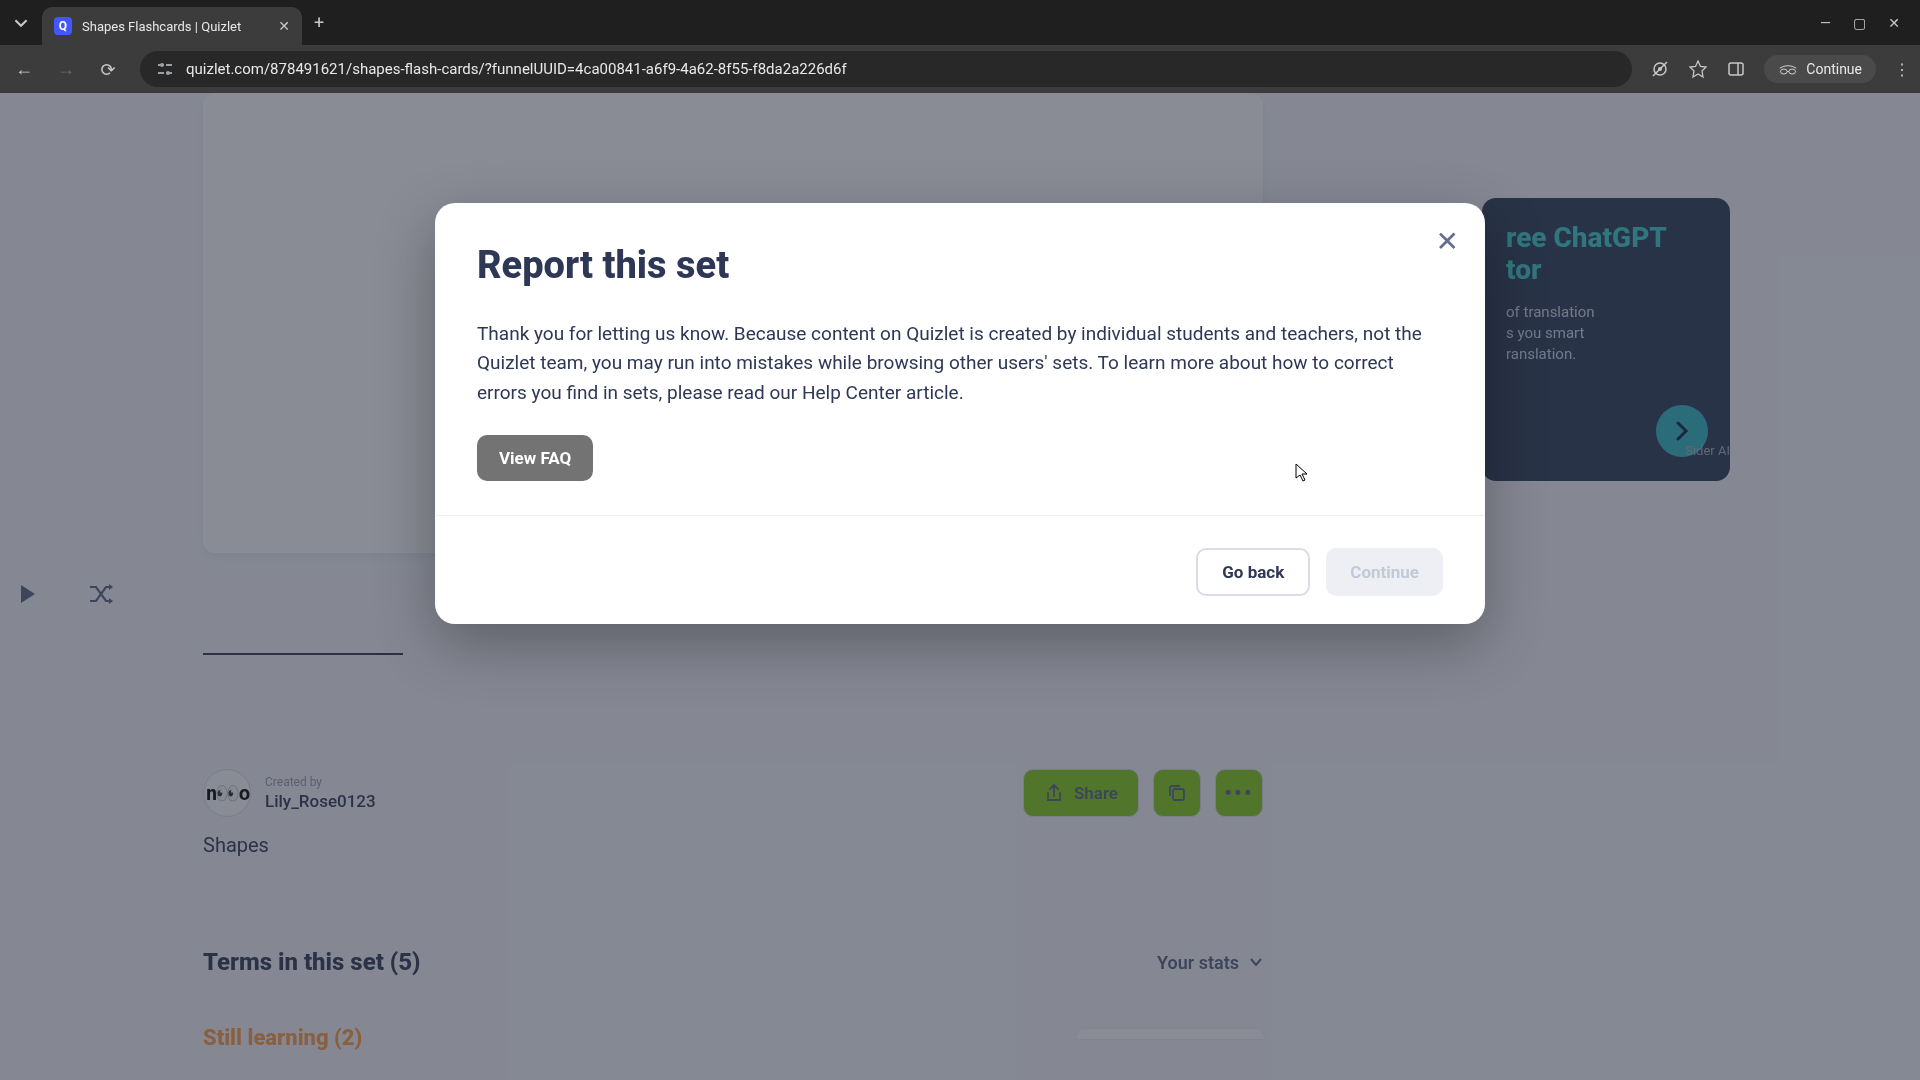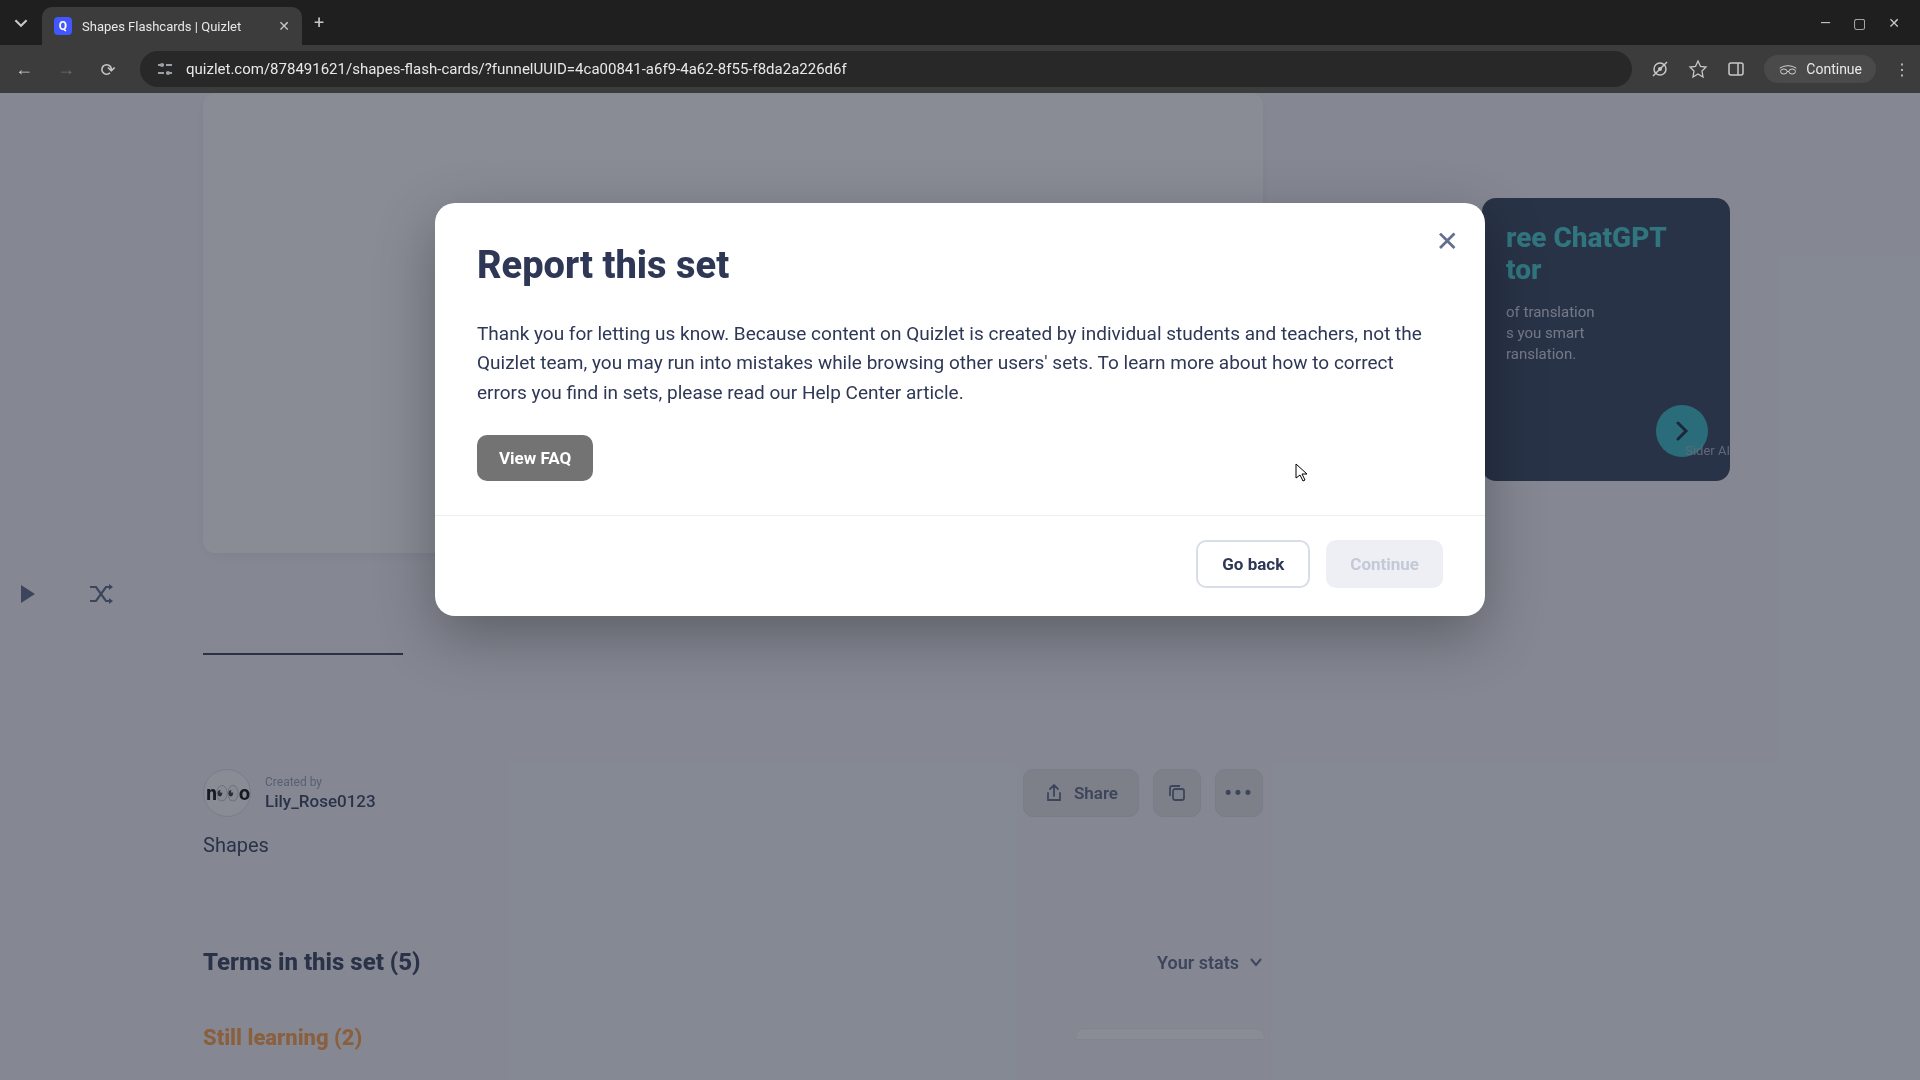--- a/index.html
+++ b/index.html
@@ -45,42 +45,42 @@
 .promo-credit { position: absolute; right: 190px; top: 350px; font-size: 13px; color: #a6adbf; }
 
 
 .author-row { position: absolute; left: 203px; top: 676px; width: 1060px; display: flex; align-items: center; }
 .avatar { width: 48px; height: 48px; border-radius: 50%; background: #fff; border: 1px solid #d9dde8; display: flex; align-items: center; justify-content: center; font-size: 20px; overflow: hidden; }
 .avatar-inner { font-family: monospace; font-weight: bold; letter-spacing: -2px; }
 .author-meta { margin-left: 14px; }
 .created-by { font-size: 12px; color: #939bb4; }
 .author-name { font-size: 17px; color: #2e3856; font-weight: 500; margin-top: 2px; }
 .actions { margin-left: auto; display: flex; gap: 14px; }
-.action-btn { height: 48px; border: 1px solid #d9dde8; border-radius: 10px; background: #e5e5e5; display: flex; align-items: center; justify-content: center; color: #586380; font-size: 17px; font-weight: 600; }
+.action-btn { height: 48px; border: 1px solid #d9dde8; border-radius: 10px; background: #84cc16; display: flex; align-items: center; justify-content: center; color: #586380; font-size: 17px; font-weight: 600; }
 .share-btn { padding: 0 20px; gap: 10px; }
 .icon-btn { width: 48px; }
 
 .set-title { position: absolute; left: 203px; top: 740px; font-size: 20px; color: #2e3856; text-align: center; }
 
 
 .terms-row { position: absolute; left: 203px; top: 855px; width: 1060px; display: flex; align-items: center; justify-content: space-between; }
 .terms-heading { font-size: 24px; font-weight: 800; color: #2e3856; }
 .stats-toggle { font-size: 18px; color: #586380; font-weight: 600; display: flex; align-items: center; gap: 10px; }
 
 .still-learning { position: absolute; left: 203px; top: 932px; font-size: 22px; font-weight: 800; color: #ff9b3f; }
 .small-card { position: absolute; left: 1075px; top: 935px; width: 190px; height: 12px; background: #fff; border: 1px solid #edeff4; border-radius: 10px 10px 0 0; }
 
 
 .overlay { position: absolute; inset: 0; background: rgba(40, 46, 62, 0.55); display: flex; align-items: flex-start; justify-content: center; }
 .modal { margin-top: 110px; width: 1050px; background: #fff; border-radius: 20px; box-shadow: 0 20px 60px rgba(0,0,0,0.3); position: relative; padding: 40px 42px 0 42px; }
 .modal-close { position: absolute; top: 22px; right: 26px; font-size: 28px; color: #646f90; cursor: pointer; }
 .modal-title { font-size: 38px; font-weight: 800; color: #2e3856; margin-bottom: 32px; }
 .modal-body { font-size: 19px; line-height: 1.55; color: #2e3856; margin-bottom: 28px; }
 .faq-btn { background: #737373; color: #fff; border: none; border-radius: 10px; padding: 13px 22px; font-size: 17px; font-weight: 700; cursor: pointer; }
-.modal-footer { border-top: 1px solid #edeff4; margin: 34px -42px 0 -42px; padding: 24px 42px 28px 42px; display: flex; justify-content: flex-end; gap: 16px; }
+.modal-footer { border-top: 1px solid #edeff4; margin: 34px -42px 0 -42px; padding: 32px 42px 28px 42px; display: flex; justify-content: flex-end; gap: 16px; }
 .btn-secondary { background: #fff; border: 2px solid #d9dde8; color: #2e3856; border-radius: 10px; padding: 12px 24px; font-size: 17px; font-weight: 700; cursor: pointer; }
 .btn-primary-disabled { background: #edeff4; color: #c4c9d8; border: none; border-radius: 10px; padding: 12px 24px; font-size: 17px; font-weight: 700; }
 
 .cursor { position: absolute; top: 260px; left: 860px; font-size: 16px; color: #000; pointer-events: none; }
 
 svg { display: block; }
 </style>
 </head>
 <body>
 

